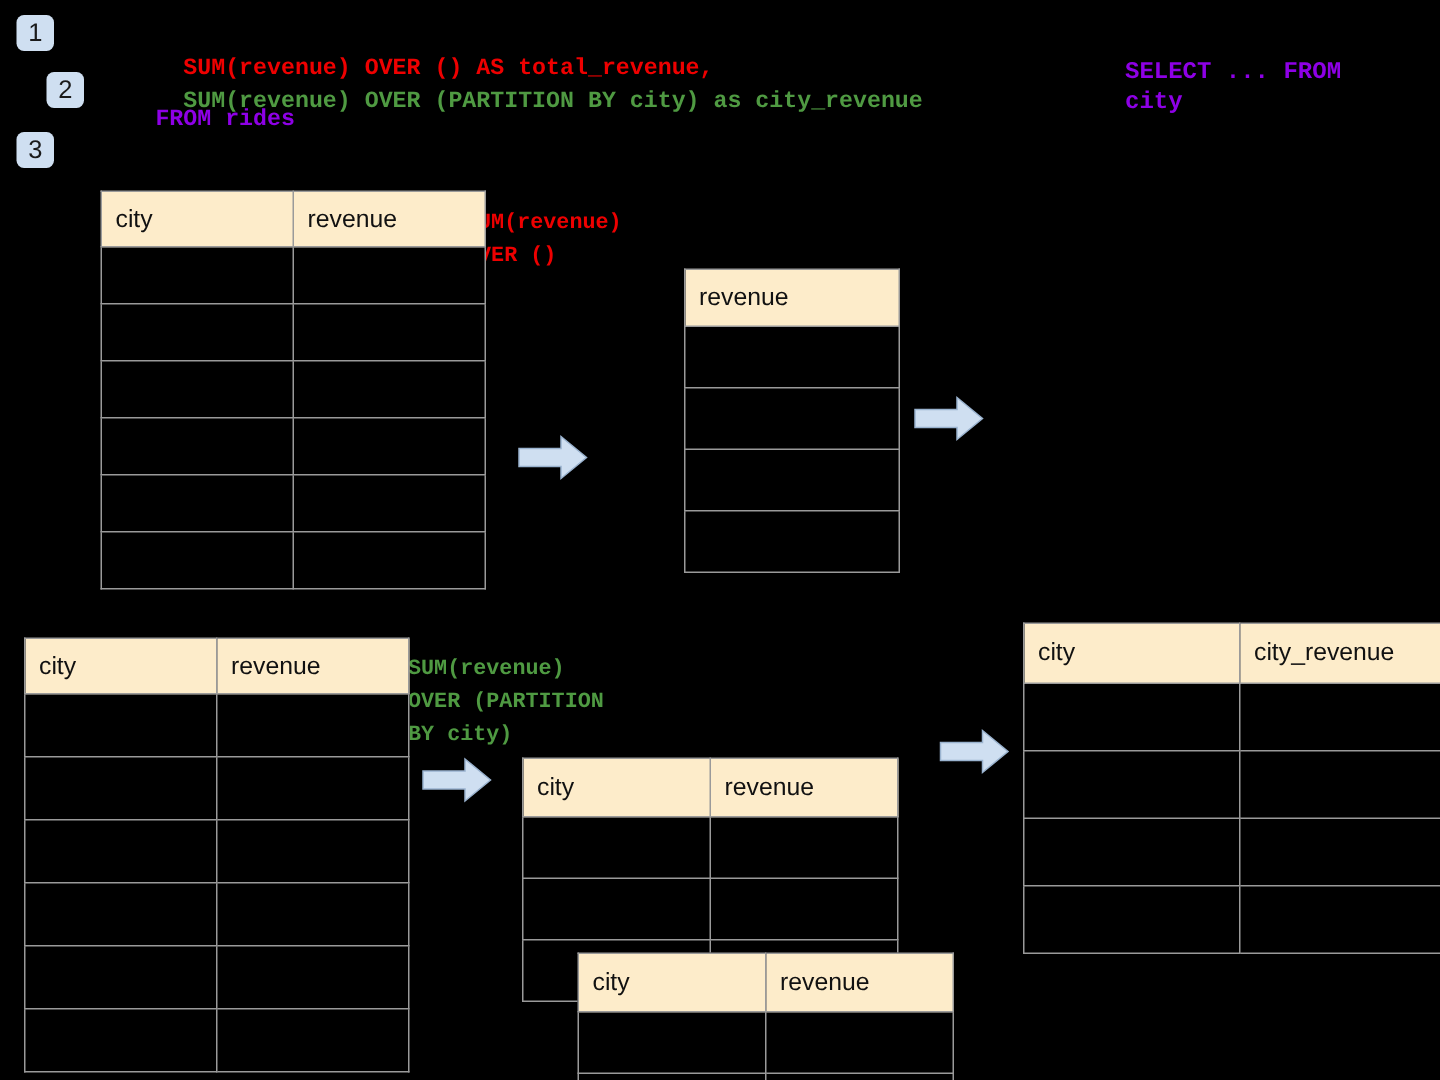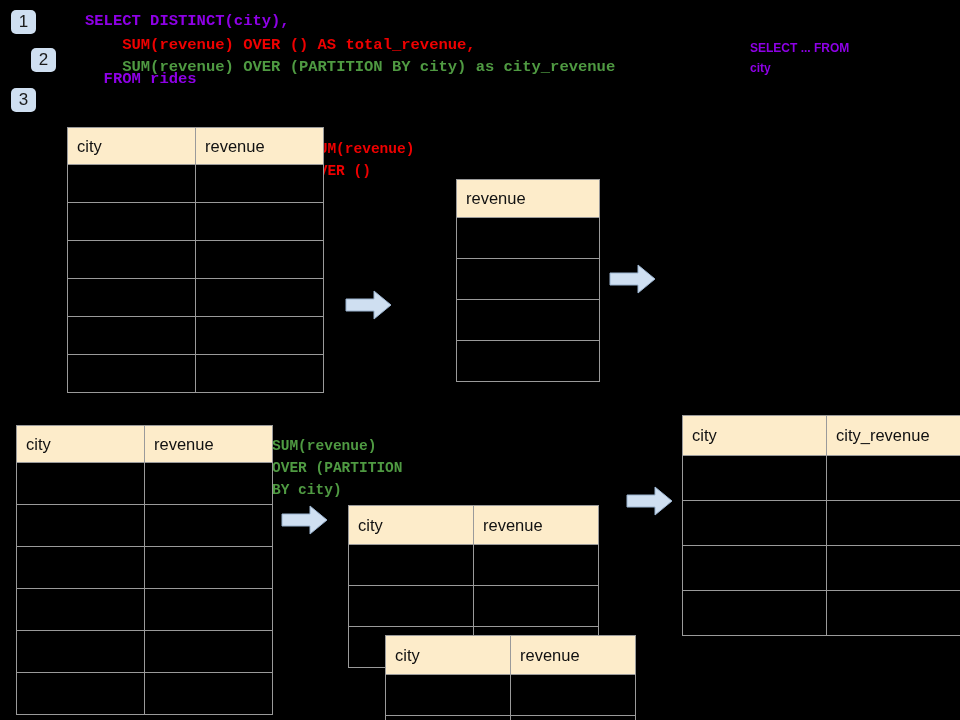--- a/index.html
+++ b/index.html
@@ -39,22 +39,22 @@
     white-space: pre;
     font-weight: bold;
     letter-spacing: 0px;
   }
   .code-purple { color: #8e00e6; }
   .code-red    { color: #ee0000; }
   .code-green  { color: #4f9a42; }
 
   .snippet {
     position: absolute;
-    font-family: Liberation Sans, sans-serif;
-    font-size: 12px;
+    font-family: Liberation Mono, monospace;
+    font-size: 16px;
     line-height: 20px;
     font-weight: bold;
     white-space: pre;
     color: #8e00e6;
   }
 
   .label {
     position: absolute;
     font-family: "Liberation Mono", monospace;
     font-size: 14.5px;
@@ -95,21 +95,20 @@
 </style>
 </head>
 <body>
 
 <div id="canvas">
 
   <div class="badge" style="left:11px; top:10px;">1</div>
   <div class="badge" style="left:31px; top:48px;">2</div>
   <div class="badge" style="left:11px; top:88px;">3</div>
 
-  <div class="code code-purple" style="left:85px; top:11px;">SELECT DISTINCT(city),</div>
   <div class="code code-red" style="left:85px; top:35px;">    SUM(revenue) OVER () AS total_revenue,</div>
   <div class="code code-green" style="left:85px; top:57px;">    SUM(revenue) OVER (PARTITION BY city) as city_revenue</div>
   <div class="code code-purple" style="left:85px; top:69px;text-align:center;">  FROM rides</div>
 
   <div class="snippet" style="left:750px; top:38px;">SELECT ... FROM</div>
   <div class="snippet" style="left:750px; top:58px;">city</div>
 
   <div class="label label-red" style="left:310px; top:138px;">SUM(revenue)
 OVER ()</div>
   <div class="label label-green" style="left:272px; top:435px;">SUM(revenue)

